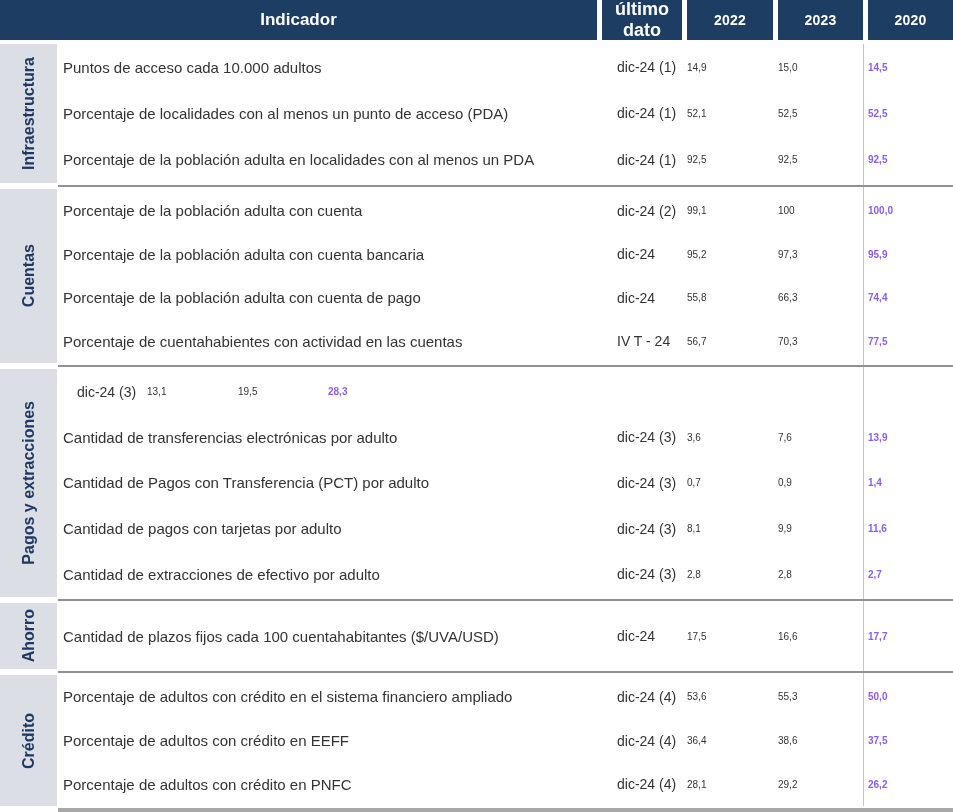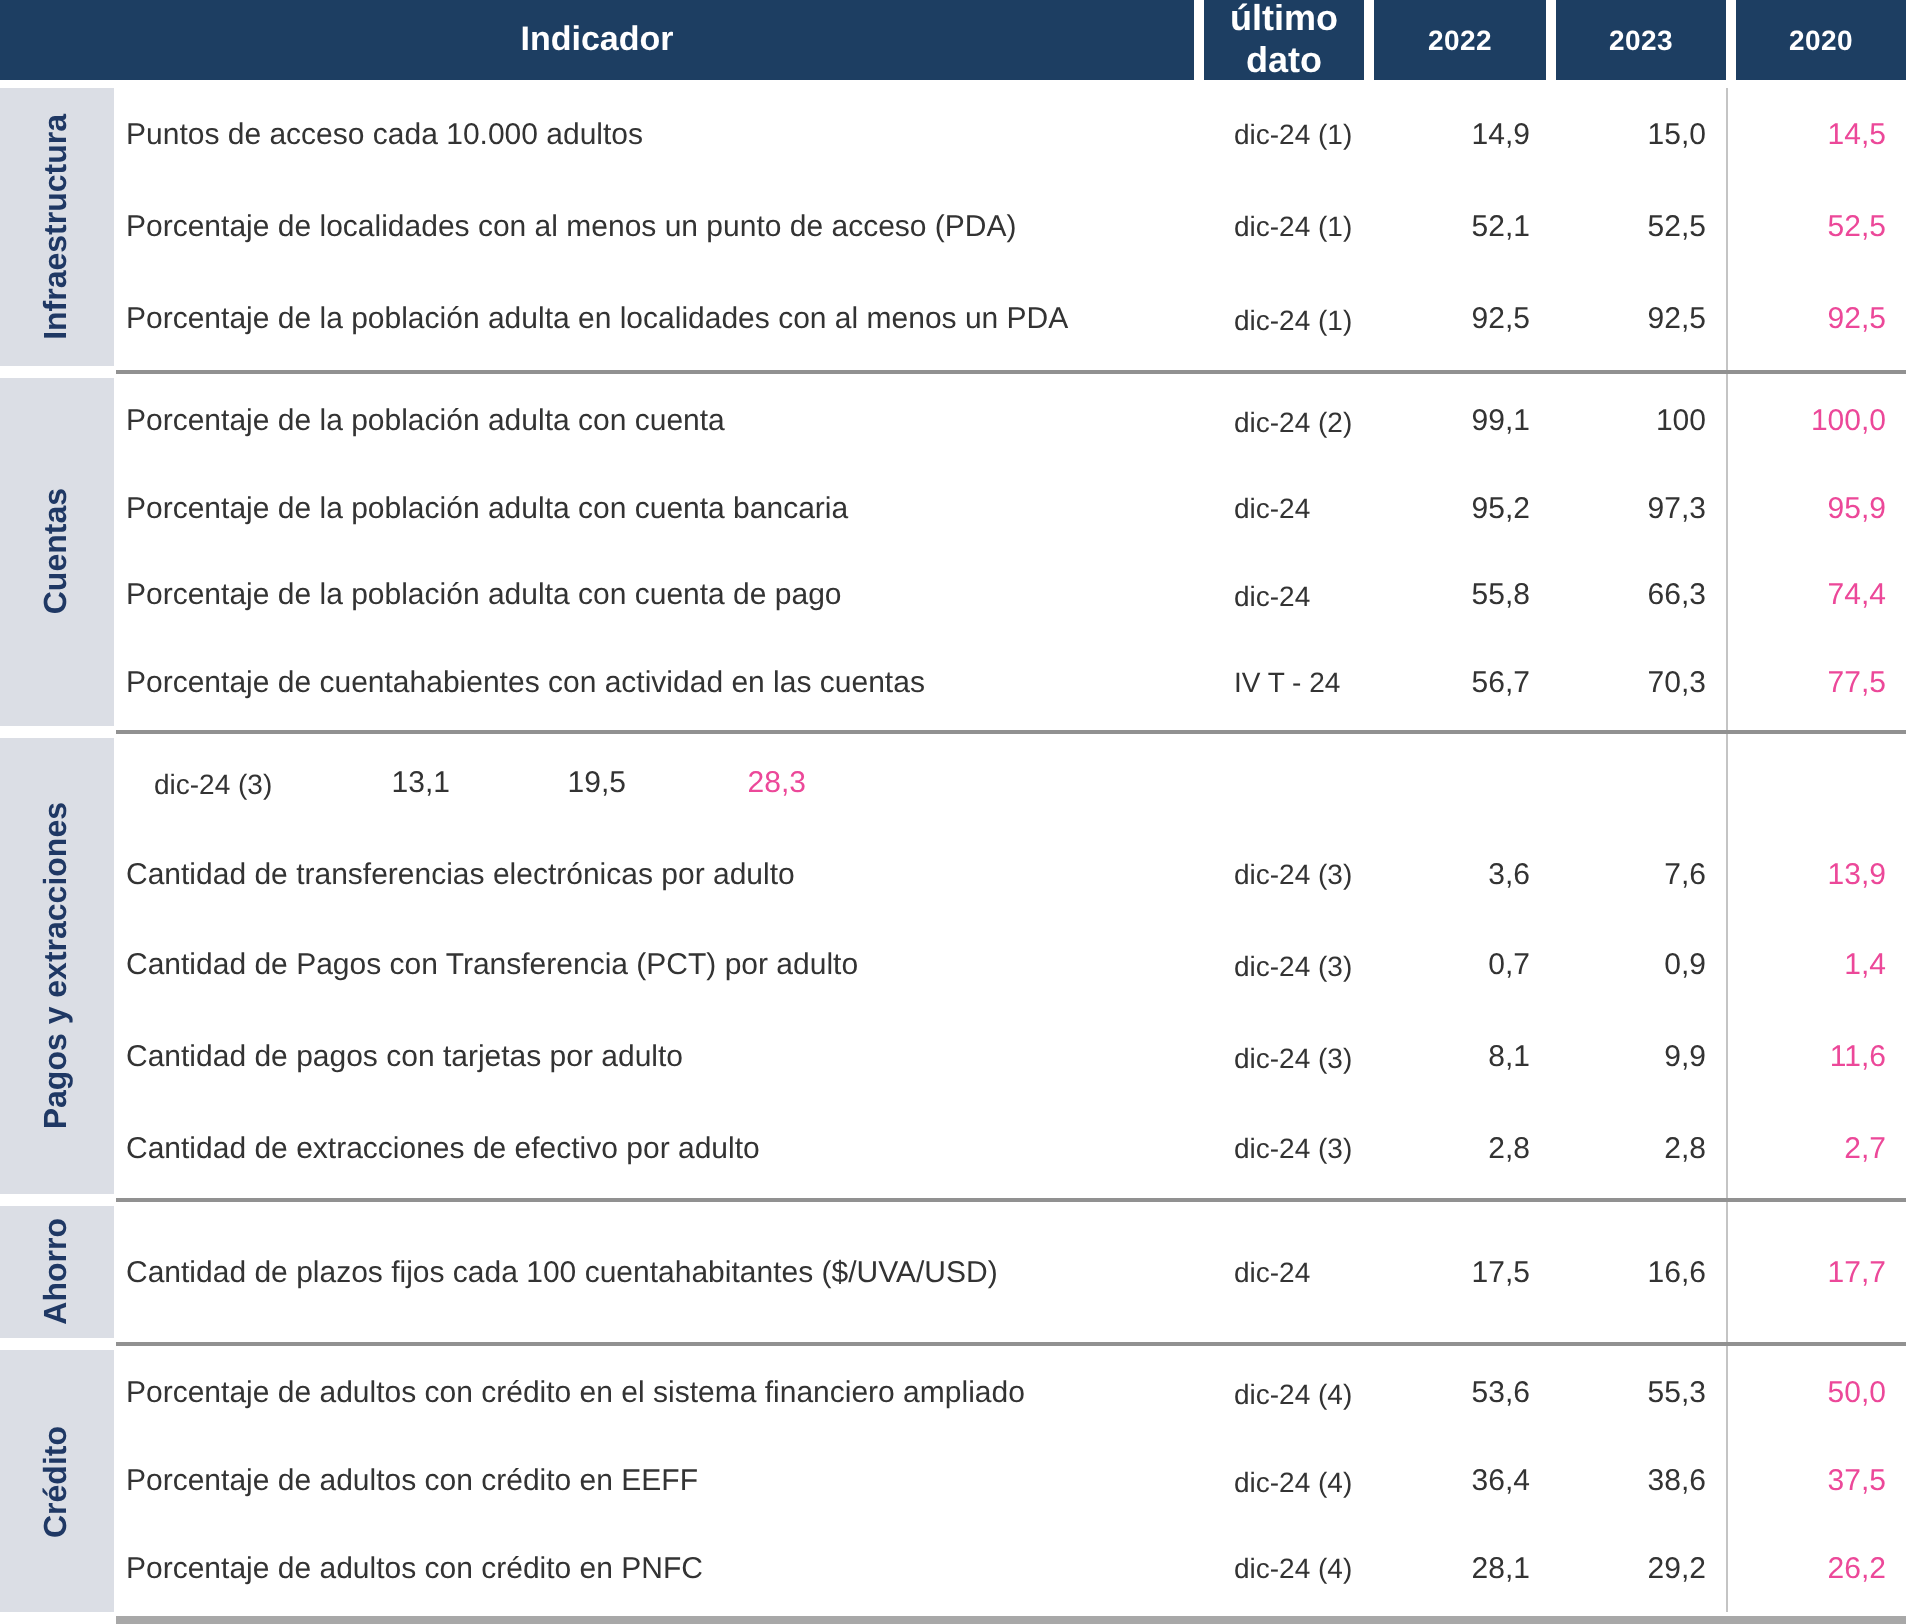--- a/index.html
+++ b/index.html
@@ -46,24 +46,24 @@
     font-weight: bold;
     font-size: 16px;
     color: #1f3864;
     white-space: nowrap;
   }
   .group-rows { flex: 1; display: flex; flex-direction: column; }
   .row { flex: 1; display: flex; align-items: center; }
   .cell { flex-shrink: 0; box-sizing: border-box; color: #333333; }
   .cell.c-ind { width: 540px; padding-left: 6px; font-size: 15px; }
   .cell.c-date { width: 80px; margin-left: 5px; padding-left: 15px; font-size: 14px; }
-  .cell.c-num { text-align: right; font-size: 15px; }
+  .cell.c-num { font-size: 10px; }
   .cell.c-2022 { width: 86px; margin-left: 5px; padding-right: 8px; }
   .cell.c-2023 { width: 85px; margin-left: 5px; padding-right: 10px; }
-  .cell.c-2024 { width: 85px; margin-left: 5px; padding-right: 10px; font-weight: normal; color: #ec4899; }
+  .cell.c-2024 { width: 85px; margin-left: 5px; padding-right: 10px; font-weight: bold; color: #8b5cf6; }
   
   .separator { height: 2px; background: #919191; margin: 2px 0 2px 58px; }
   .bottom-bar { height: 4px; background: #a8a8a8; margin: 2px 0 0 58px; }
   .divider-2024 {
     position: absolute;
     left: 863px;
     top: 44px;
     width: 1px;
     height: 762px;
     background: #c4c4c4;

